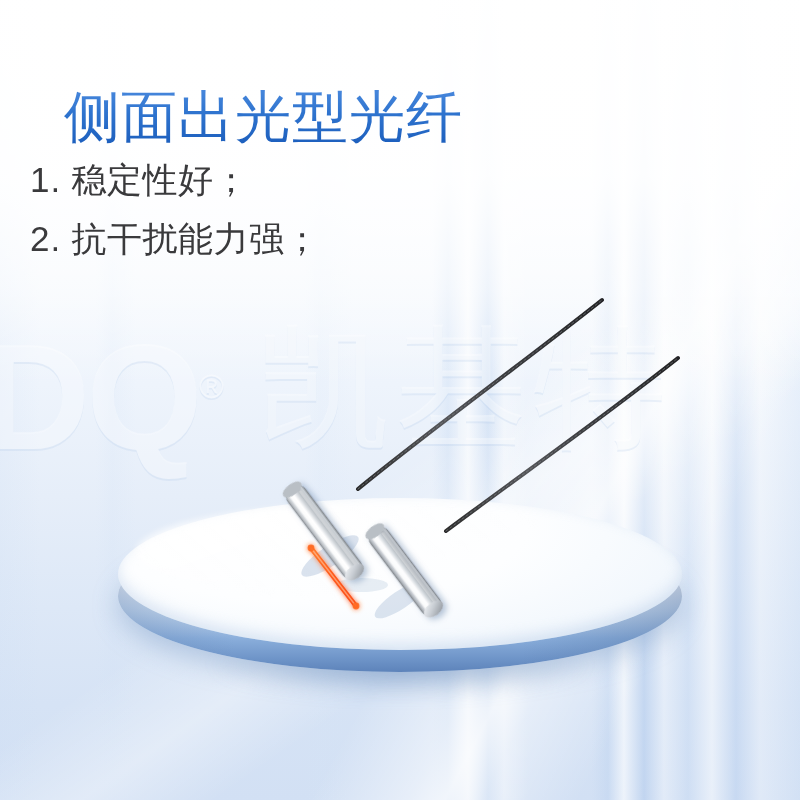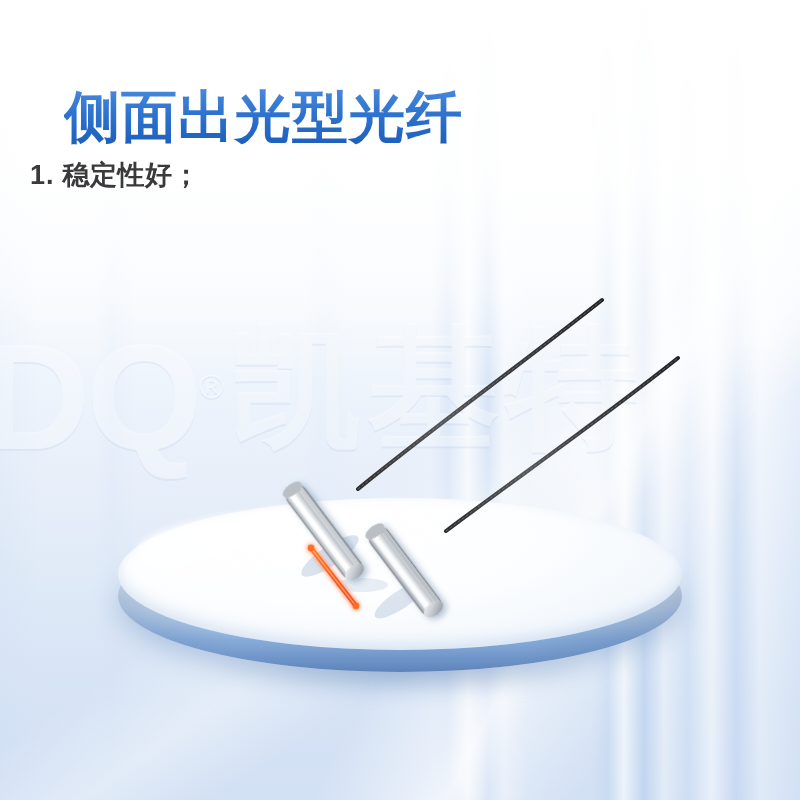--- a/index.html
+++ b/index.html
@@ -109,59 +109,59 @@
     font-family: "Liberation Sans", sans-serif;
   }
   .wm-reg {
     font-size: 34px;
     vertical-align: super;
     font-weight: 400;
     letter-spacing: 0;
   }
   .wm-cn {
     font-size: 132px;
-    font-weight: 700;
+    font-weight: 400;
     letter-spacing: 6px;
     color: rgba(255,255,255,0.80);
     text-shadow: 0 2px 0 rgba(172,198,232,0.5);
     line-height: 1;
-    margin-left: 6px;
+    margin-left: 34px;
   }
 
   
   .title {
     position: absolute;
     left: 64px;
     top: 86px;
     font-size: 56px;
-    font-weight: 700;
+    font-weight: 400;
     letter-spacing: 1px;
     line-height: 1.12;
     white-space: nowrap;
     background: linear-gradient(180deg, #4b8ade 0%, #2f74cf 42%, #1a5cbb 100%);
     -webkit-background-clip: text;
     background-clip: text;
     color: transparent;
     -webkit-text-fill-color: transparent;
   }
 
   .bullets {
     position: absolute;
     left: 30px;
     top: 162px;
     width: 748px;
   }
   .bullet {
-    font-size: 27px;
+    font-size: 35px;
     line-height: 1.0;
     color: #3a3a3c;
     letter-spacing: 0.5px;
     margin-bottom: 24px;
     white-space: nowrap;
-    font-weight: 700;
+    font-weight: 400;
   }
   .bullet .num { letter-spacing: 1px; }
 
   
   .disc-wrap {
     position: absolute;
     left: 118px;
     top: 498px;
     width: 564px;
     height: 190px;
@@ -246,20 +246,24 @@
     <span class="wm-latin"><span>DQ</span><span class="wm-reg">®</span></span>
     <span class="wm-cn">凯基特</span>
   </div>
 
   <div class="title nosel">侧面出光型光纤</div>
 
   <div class="bullets">
     <div class="bullet nosel">
       <span class="num">1.</span>
       <span>稳定性好；</span>
+    </div>
+    <div class="bullet nosel">
+      <span class="num">2.</span>
+      <span>抗干扰能力强；</span>
     </div>
   </div>
 
   <div class="disc-wrap">
     <div class="disc-shadow"></div>
     <div class="disc-side"></div>
     <div class="disc-side-shade"></div>
     <div class="disc-top"></div>
     <div class="disc-top-gloss"></div>
   </div>

